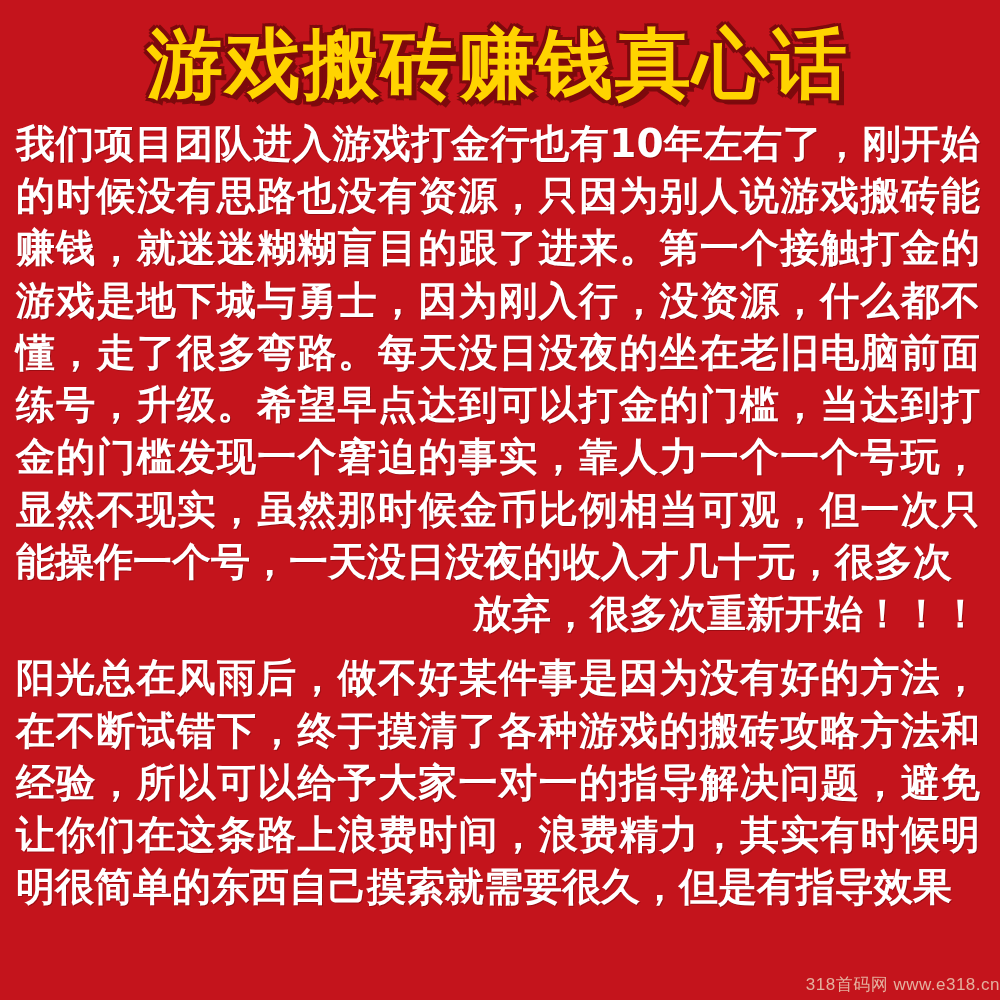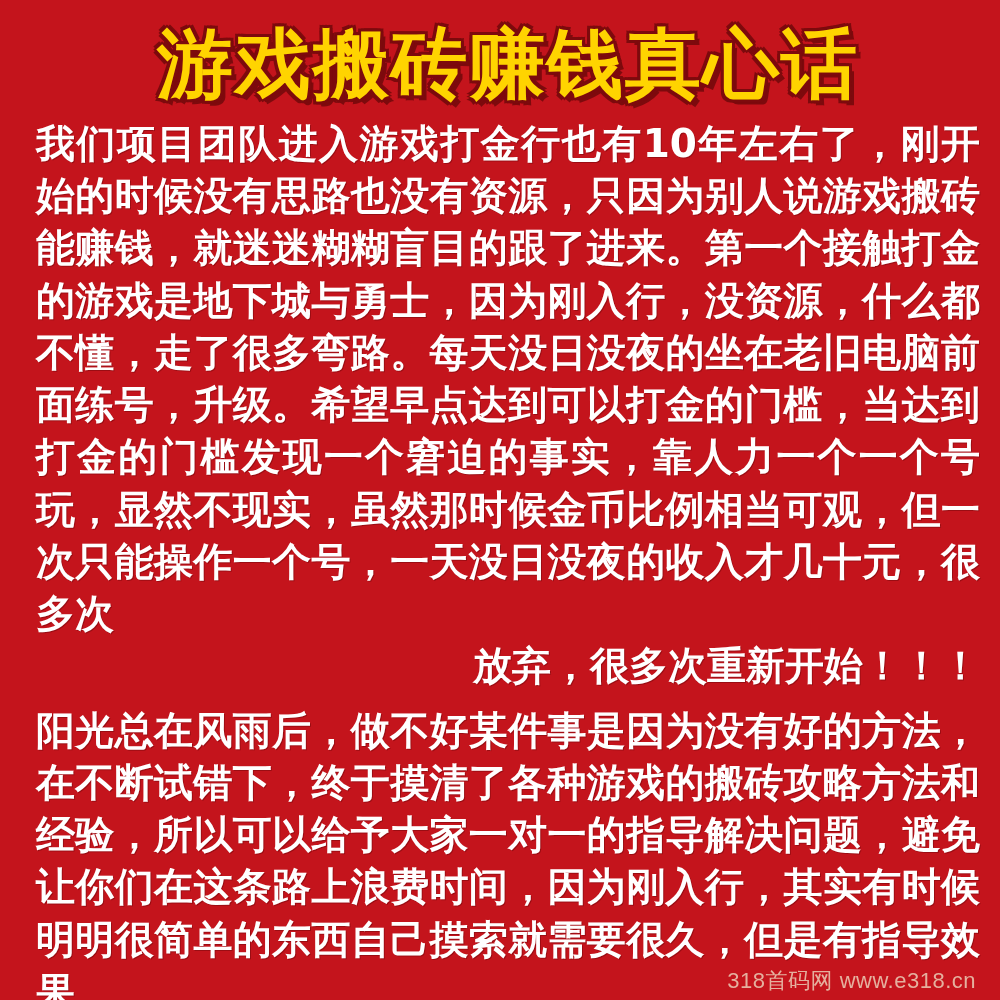--- a/index.html
+++ b/index.html
@@ -12,21 +12,21 @@
     background: #c4141c;
     font-family: "Liberation Sans", sans-serif;
     overflow: hidden;
     position: relative;
   }
   #poster {
     position: relative;
     width: 1000px;
     height: 1000px;
     box-sizing: border-box;
-    padding: 18px 14px 0 30px;
+    padding: 18px 14px 0 10px;
     background: #c4141c;
   }
   .title {
     text-align: center;
     font-family: "DejaVu Sans", sans-serif;
     font-weight: bold;
     font-size: 76px;
     line-height: 1.05;
     color: #ffd400;
     letter-spacing: 2px;
@@ -60,44 +60,44 @@
   }
   .para:last-child {
     margin-bottom: 0;
   }
   .para .last-line-center {
     display: block;
     text-align: right;
   }
   .watermark {
     position: absolute;
-    right: 24px;
+    right: 0;
     bottom: 4px;
     color: #e7b9a6;
     font-family: "Liberation Sans", sans-serif;
-    font-size: 22px;
+    font-size: 17px;
     letter-spacing: 0.5px;
     opacity: 0.95;
   }
 </style>
 </head>
 <body>
 
 <div id="poster">
 
   <div class="title">游戏搬砖赚钱真心话</div>
 
   <div class="body-text">
 
     <div class="para">
       <span>我们项目团队进入游戏打金行也有10年左右了，刚开始的时候没有思路也没有资源，只因为别人说游戏搬砖能赚钱，就迷迷糊糊盲目的跟了进来。第一个接触打金的游戏是地下城与勇士，因为刚入行，没资源，什么都不懂，走了很多弯路。每天没日没夜的坐在老旧电脑前面练号，升级。希望早点达到可以打金的门槛，当达到打金的门槛发现一个窘迫的事实，靠人力一个一个号玩，显然不现实，虽然那时候金币比例相当可观，但一次只能操作一个号，一天没日没夜的收入才几十元，很多次</span>
       <span class="last-line-center">放弃，很多次重新开始！！！</span>
     </div>
 
     <div class="para">
-      <span>阳光总在风雨后，做不好某件事是因为没有好的方法，在不断试错下，终于摸清了各种游戏的搬砖攻略方法和经验，所以可以给予大家一对一的指导解决问题，避免让你们在这条路上浪费时间，因为刚入行，其实有时候明明很简单的东西自己摸索就需要很久，但是有指导效果</span>
+      <span>阳光总在风雨后，做不好某件事是因为没有好的方法，在不断试错下，终于摸清了各种游戏的搬砖攻略方法和经验，所以可以给予大家一对一的指导解决问题，避免让你们在这条路上浪费时间，浪费精力，其实有时候明明很简单的东西自己摸索就需要很久，但是有指导效果</span>
     </div>
 
   </div>
 
   <div class="watermark">318首码网 www.e318.cn</div>
 
 </div>
 
 </body></html>

